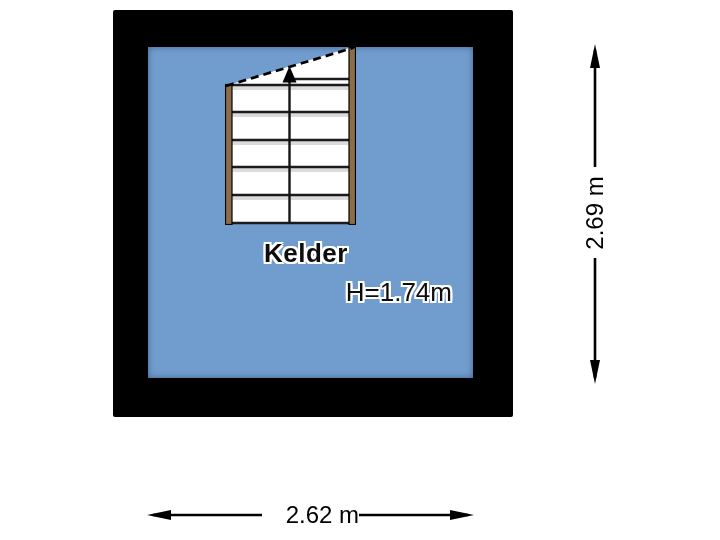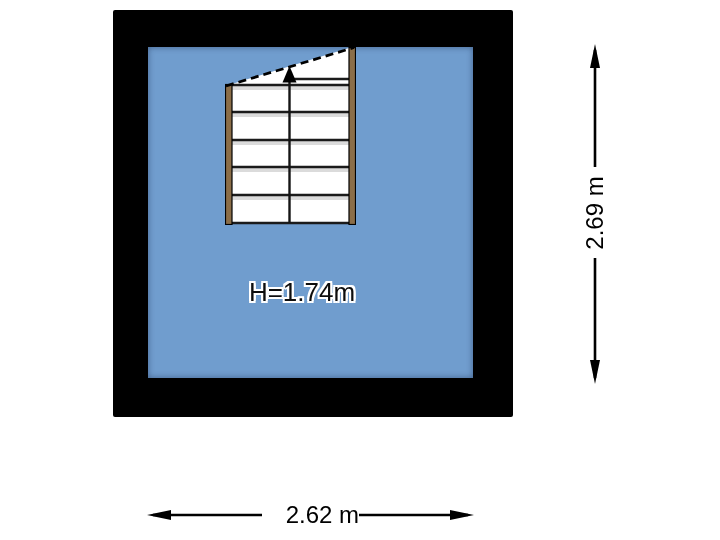--- a/index.html
+++ b/index.html
@@ -31,21 +31,21 @@
   .stairs{position:absolute;left:225px;top:47px;width:131px;height:178px;}
   
   .room-name{
     position:absolute;left:156px;top:238px;width:300px;text-align:center;
     font-size:26px;font-weight:bold;color:#0d0d0d;letter-spacing:0.5px;
     text-shadow:
       -2px -2px 0 #fff, 2px -2px 0 #fff, -2px 2px 0 #fff, 2px 2px 0 #fff,
       0 -2px 0 #fff, 0 2px 0 #fff, -2px 0 0 #fff, 2px 0 0 #fff;
   }
   .room-height{
-    position:absolute;left:152px;top:277px;width:300px;text-align:center;
+    position:absolute;left:152px;top:277px;width:300px;text-align:right;
     font-size:26px;font-weight:normal;color:#0d0d0d;
     text-shadow:
       -2px -2px 0 #fff, 2px -2px 0 #fff, -2px 2px 0 #fff, 2px 2px 0 #fff,
       0 -2px 0 #fff, 0 2px 0 #fff, -2px 0 0 #fff, 2px 0 0 #fff;
   }
   
   .dim-v{position:absolute;left:587px;top:44px;width:16px;height:340px;}
   .dim-h{position:absolute;left:147px;top:507px;width:327px;height:16px;}
   .dim-label-v{
     position:absolute;left:579px;top:167px;width:32px;height:91px;
@@ -95,20 +95,21 @@
 
     <line x1="64.5" y1="176" x2="64.5" y2="30" stroke="#141414" stroke-width="2.4"></line>
     <polygon points="64.5,19 57.5,35.5 71.5,35.5" fill="#000"></polygon>
 
     <rect x="0.5" y="37.5" width="6.5" height="140" style="fill:var(--stringer)" stroke="#000" stroke-width="1.2"></rect>
     <rect x="124" y="0.5" width="6.5" height="177" style="fill:var(--stringer)" stroke="#000" stroke-width="1.2"></rect>
 
     <line x1="1" y1="39" x2="129" y2="0.5" stroke="#000" stroke-width="2.8" stroke-dasharray="8 5"></line>
   </svg>
 
+  <div class="room-name">Kelder</div>
   <div class="room-height">H=1.74m</div>
 
   <svg class="dim-v" viewBox="0 0 16 340">
     <line x1="8" y1="6" x2="8" y2="334" stroke="#000" stroke-width="2.6"></line>
     <polygon points="8,0 3,24 13,24" fill="#000"></polygon>
     <polygon points="8,340 3,316 13,316" fill="#000"></polygon>
   </svg>
   <div class="dim-label-v">
     <span>2.69 m</span>
   </div>

